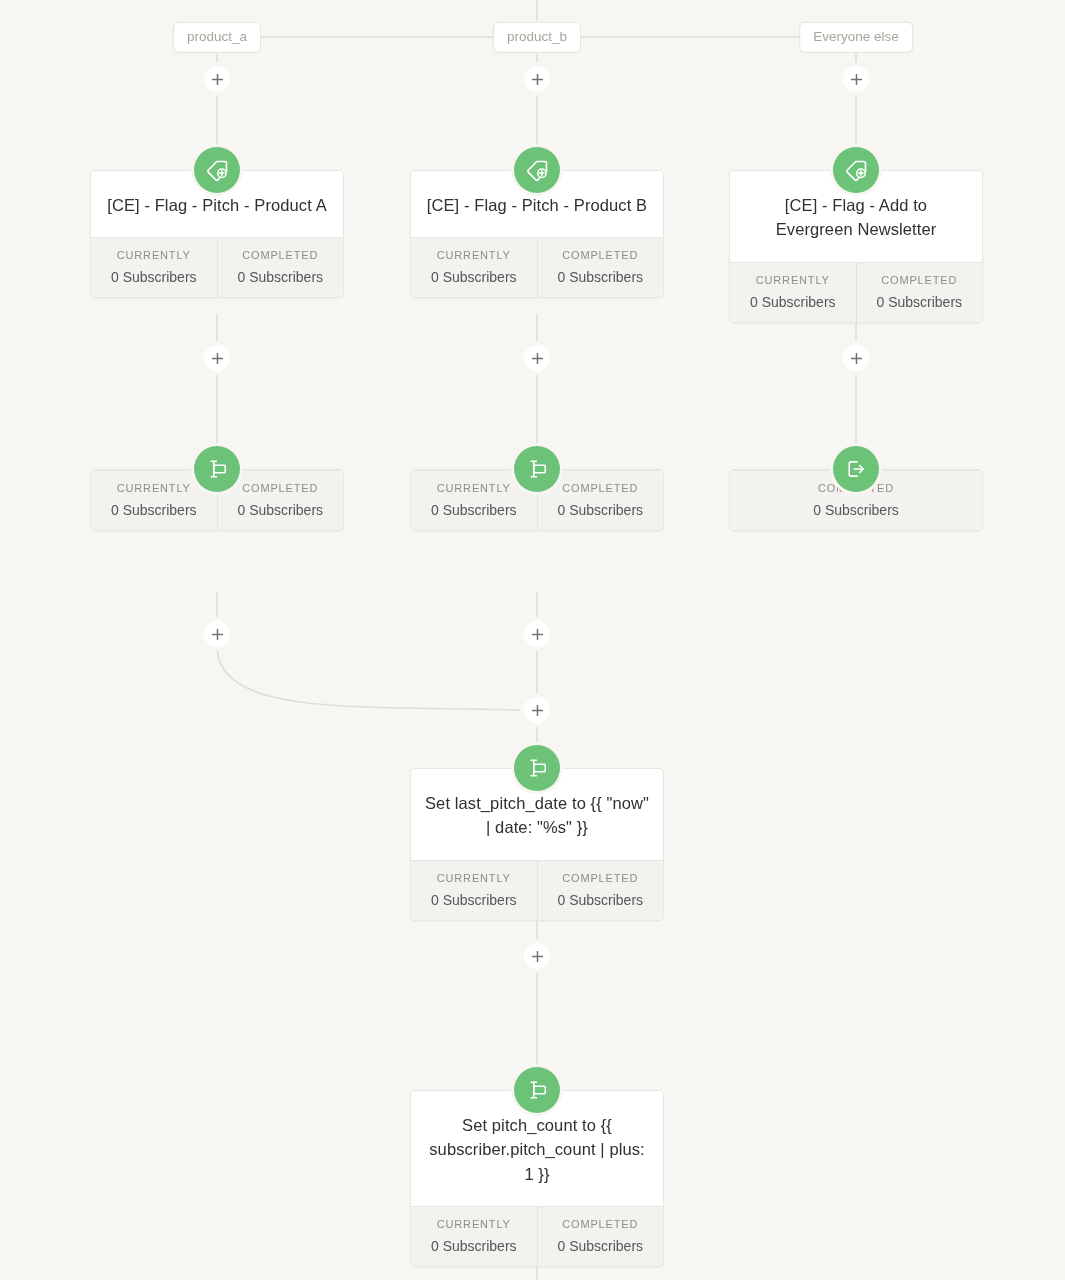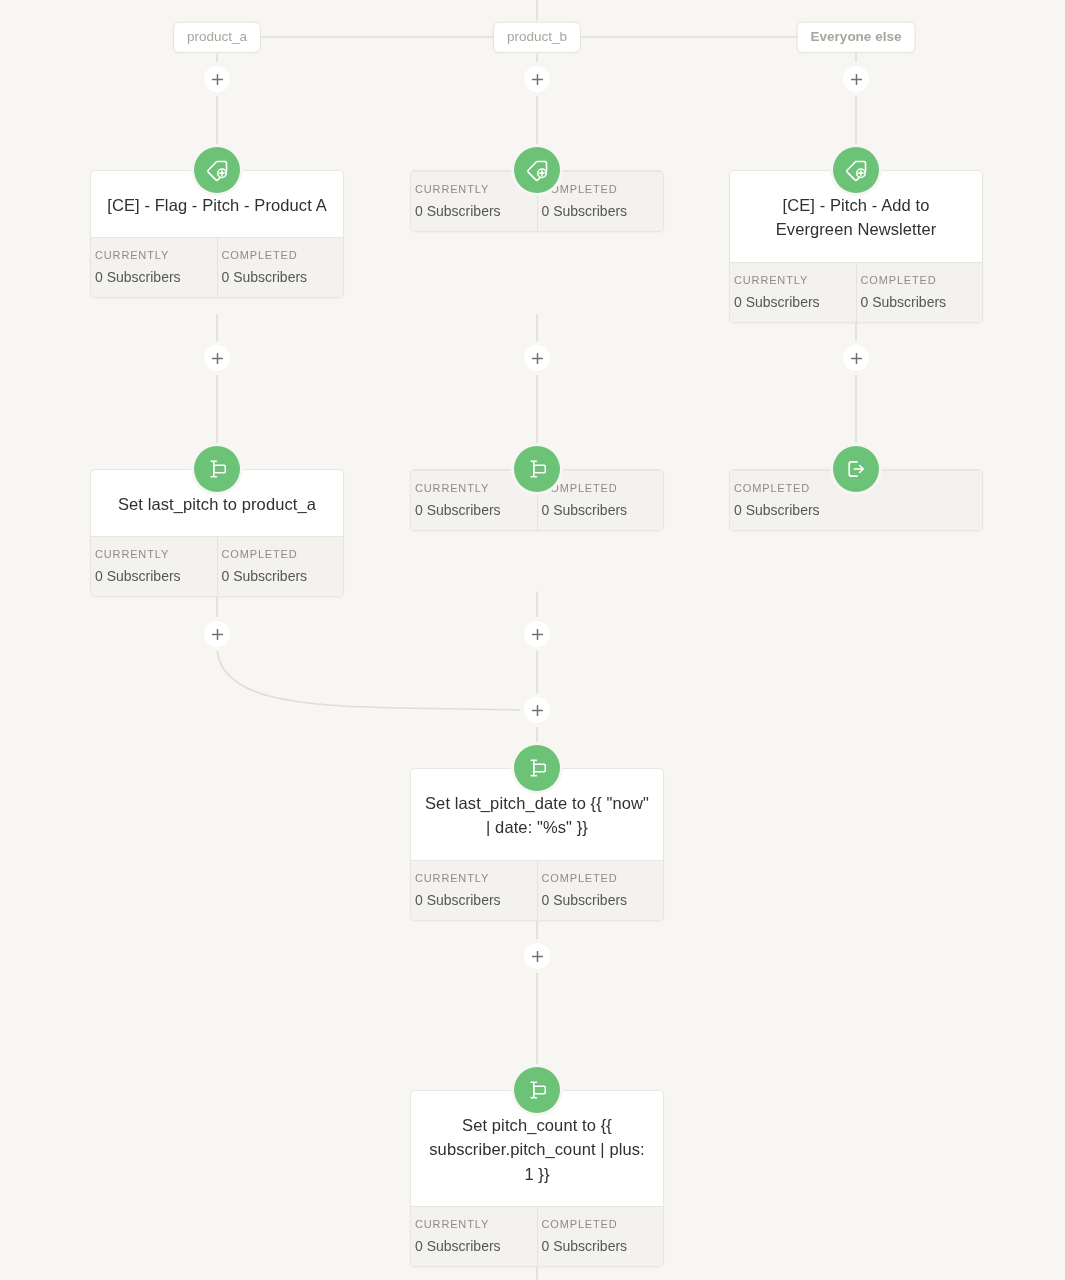--- a/index.html
+++ b/index.html
@@ -77,21 +77,21 @@
     letter-spacing: 0.1px;
   }
   .node-stats {
     display: flex;
     background: #f3f2ee;
     border-top: 1px solid #e8e6e0;
   }
   .stat-col {
     flex: 1 1 0;
     padding: 12px 4px 13px;
-    text-align: left;
+    text-align: center;
   }
   .stat-col + .stat-col {
     border-left: 1px solid #e4e2dc;
   }
   .stat-label {
     font-size: 11px;
     letter-spacing: 0.85px;
     color: #8d8c88;
     text-transform: uppercase;
     line-height: 1;
@@ -147,21 +147,21 @@
       <path d="M856 315 V 470"></path>
     </g>
   </svg>
 
   <div class="branch-chip" style="left:217px; top:37px;">
     <span>product_a</span>
   </div>
   <div class="branch-chip" style="left:537px; top:37px;">
     <span>product_b</span>
   </div>
-  <div class="branch-chip" style="left:856px; top:37px;font-weight:bold;">
+  <div class="branch-chip" style="left:856px; top:37px;">
     <span>Everyone else</span>
   </div>
 
   <div class="plus-btn" style="left:217px; top:79px;">
     <svg width="11" height="11" viewBox="0 0 11 11">
       <path d="M5.5 0.6 V10.4 M0.6 5.5 H10.4" stroke="#6e7074" stroke-width="1.5" stroke-linecap="round"></path>
     </svg>
   </div>
   <div class="plus-btn" style="left:537px; top:79px;">
     <svg width="11" height="11" viewBox="0 0 11 11">
@@ -224,62 +224,62 @@
   </div>
   <div class="node-icon" style="left:217px; top:170px; background:#6cc276;">
     <svg width="23" height="23" viewBox="0 0 24 24" fill="none" stroke="#ffffff" stroke-width="1.7" stroke-linecap="round" stroke-linejoin="round">
       <path d="M11.2 2.6 H19.6 a1.8 1.8 0 0 1 1.8 1.8 V12.8 L12.6 21.6 a1.8 1.8 0 0 1-2.5 0 L2.5 14 a1.8 1.8 0 0 1 0-2.5 Z"></path>
       <circle cx="16.6" cy="14.8" r="4.4" fill="#6cc276"></circle>
       <path d="M16.6 12.6 V17 M14.4 14.8 H18.8"></path>
     </svg>
   </div>
 
   <div class="node-card" style="left:537px; top:170px; width:252px;">
+    <div class="node-title">[CE] - Flag - Pitch - Product B</div>
     <div class="node-stats">
       <div class="stat-col">
         <div class="stat-label">CURRENTLY</div>
         <div class="stat-value">0 Subscribers</div>
       </div>
       <div class="stat-col">
         <div class="stat-label">COMPLETED</div>
         <div class="stat-value">0 Subscribers</div>
       </div>
     </div>
   </div>
   <div class="node-icon" style="left:537px; top:170px; background:#6cc276;">
     <svg width="23" height="23" viewBox="0 0 24 24" fill="none" stroke="#ffffff" stroke-width="1.7" stroke-linecap="round" stroke-linejoin="round">
       <path d="M11.2 2.6 H19.6 a1.8 1.8 0 0 1 1.8 1.8 V12.8 L12.6 21.6 a1.8 1.8 0 0 1-2.5 0 L2.5 14 a1.8 1.8 0 0 1 0-2.5 Z"></path>
       <circle cx="16.6" cy="14.8" r="4.4" fill="#6cc276"></circle>
       <path d="M16.6 12.6 V17 M14.4 14.8 H18.8"></path>
     </svg>
   </div>
 
   <div class="node-card" style="left:856px; top:170px; width:252px;">
-    <div class="node-title">[CE] - Pitch - Add to Evergreen Newsletter</div>
+    <div class="node-title">[CE] - Flag - Add to Evergreen Newsletter</div>
     <div class="node-stats">
       <div class="stat-col">
         <div class="stat-label">CURRENTLY</div>
         <div class="stat-value">0 Subscribers</div>
       </div>
       <div class="stat-col">
         <div class="stat-label">COMPLETED</div>
         <div class="stat-value">0 Subscribers</div>
       </div>
     </div>
   </div>
   <div class="node-icon" style="left:856px; top:170px; background:#6cc276;">
     <svg width="23" height="23" viewBox="0 0 24 24" fill="none" stroke="#ffffff" stroke-width="1.7" stroke-linecap="round" stroke-linejoin="round">
       <path d="M11.2 2.6 H19.6 a1.8 1.8 0 0 1 1.8 1.8 V12.8 L12.6 21.6 a1.8 1.8 0 0 1-2.5 0 L2.5 14 a1.8 1.8 0 0 1 0-2.5 Z"></path>
       <circle cx="16.6" cy="14.8" r="4.4" fill="#6cc276"></circle>
       <path d="M16.6 12.6 V17 M14.4 14.8 H18.8"></path>
     </svg>
   </div>
 
   <div class="node-card" style="left:217px; top:469px; width:252px;">
-    <div class="node-title">Set last_pitch to product_a</div>
     <div class="node-stats">
       <div class="stat-col">
         <div class="stat-label">CURRENTLY</div>
         <div class="stat-value">0 Subscribers</div>
       </div>
       <div class="stat-col">
         <div class="stat-label">COMPLETED</div>
         <div class="stat-value">0 Subscribers</div>
       </div>
     </div>

